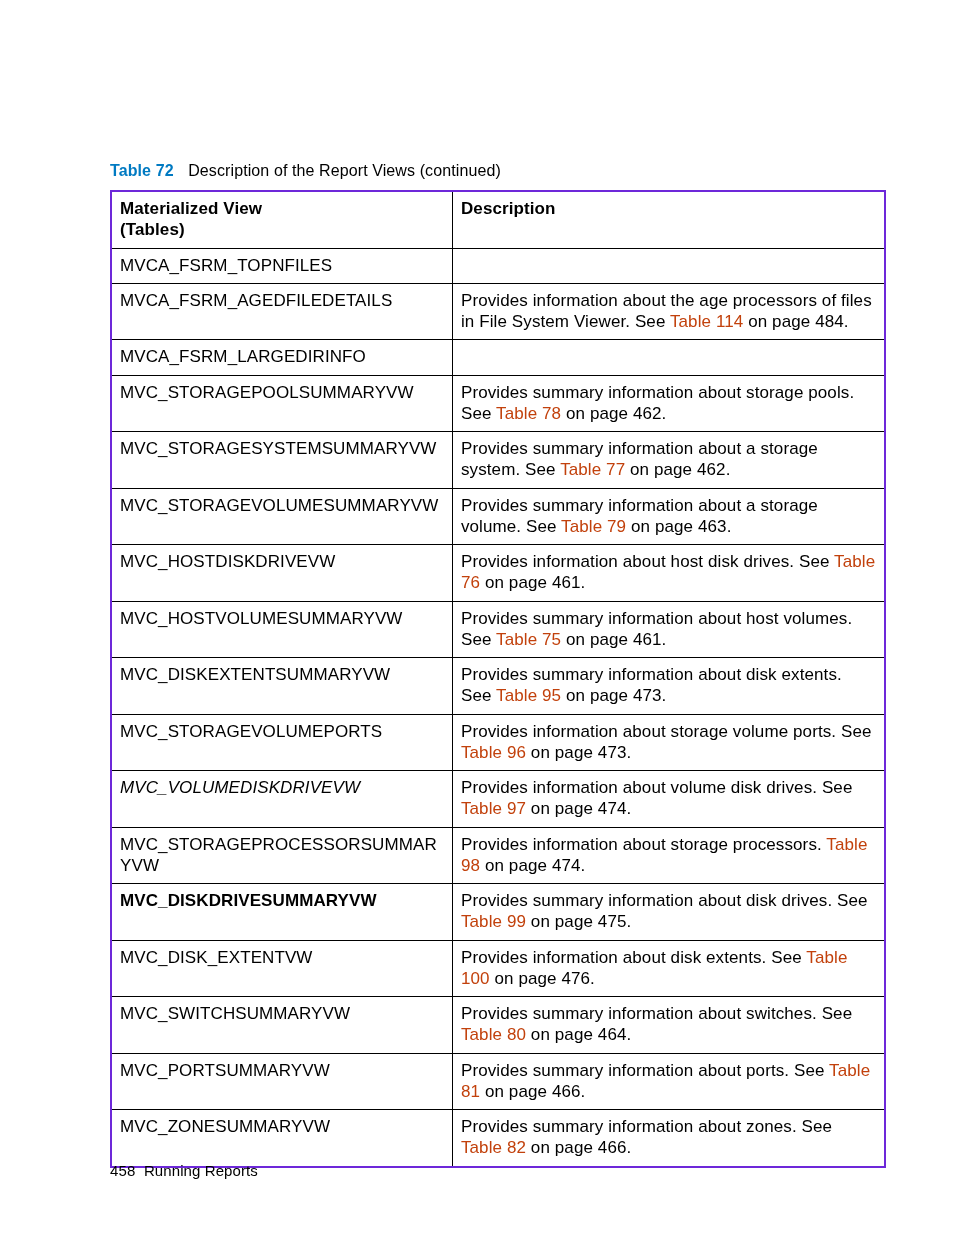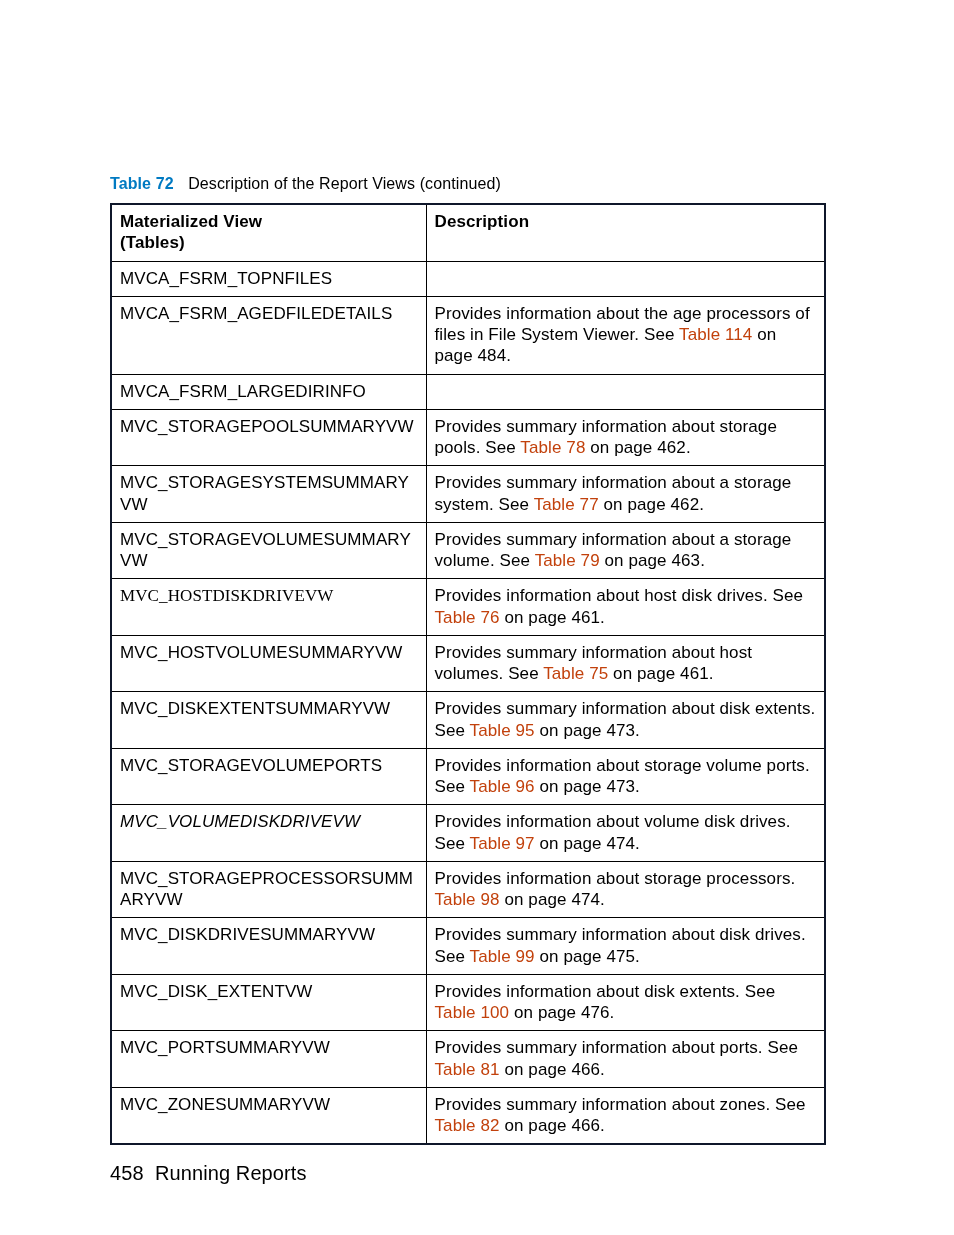--- a/index.html
+++ b/index.html
@@ -10,22 +10,22 @@
     font-family: "Arial Narrow", Arial, Helvetica, sans-serif;
     font-stretch: condensed;
     color: #000;
     width: 954px;
     height: 1235px;
     position: relative;
   }
   .page {
     position: absolute;
     left: 110px;
-    top: 175px;
-    width: 716px;
+    top: 162px;
+    width: 776px;
   }
   .caption {
     font-size: 16px;
     letter-spacing: 0.1px;
     margin-bottom: 10px;
   }
   .caption .tbl-label {
     color: #007ac2;
     font-weight: bold;
     margin-right: 10px;
@@ -42,27 +42,27 @@
     vertical-align: top;
     padding: 6px 8px 7px 8px;
     font-size: 17px;
     line-height: 1.25;
     letter-spacing: 0.1px;
   }
   table.report th {
     font-weight: bold;
     text-align: left;
   }
-  table.report { border: 2px solid #0f172a; }
+  table.report { border: 2px solid #6d28d9; }
   .link { color: #c2410c; }
   .footer {
     position: absolute;
     left: 110px;
     top: 1162px;
-    font-size: 20px;
+    font-size: 15px;
     letter-spacing: 0.1px;
   }
 </style>
 </head>
 <body>
 
 <div class="page">
   <div class="caption">
     <span class="tbl-label">Table 72</span>
     <span>Description of the Report Views (continued)</span>
@@ -101,21 +101,21 @@
         </tr>
         <tr>
           <td style="word-break: break-word;">MVC_STORAGESYSTEMSUMMARYVW</td>
           <td><span>Provides summary information about a storage system. See </span><span class="link">Table 77</span><span> on page 462.</span></td>
         </tr>
         <tr>
           <td style="word-break: break-word;">MVC_STORAGEVOLUMESUMMARYVW</td>
           <td><span>Provides summary information about a storage volume. See </span><span class="link">Table 79</span><span> on page 463.</span></td>
         </tr>
         <tr>
-          <td style="word-break: break-word; font-family: Liberation Serif, serif;">MVC_HOSTDISKDRIVEVW</td>
+          <td style="word-break: break-word;">MVC_HOSTDISKDRIVEVW</td>
           <td><span>Provides information about host disk drives. See </span><span class="link">Table 76</span><span> on page 461.</span></td>
         </tr>
         <tr>
           <td style="word-break: break-word;">MVC_HOSTVOLUMESUMMARYVW</td>
           <td><span>Provides summary information about host volumes. See </span><span class="link">Table 75</span><span> on page 461.</span></td>
         </tr>
         <tr>
           <td style="word-break: break-word;">MVC_DISKEXTENTSUMMARYVW</td>
           <td><span>Provides summary information about disk extents. See </span><span class="link">Table 95</span><span> on page 473.</span></td>
         </tr>
@@ -125,26 +125,30 @@
         </tr>
         <tr>
           <td style="word-break: break-word; font-style: italic;">MVC_VOLUMEDISKDRIVEVW</td>
           <td><span>Provides information about volume disk drives. See </span><span class="link">Table 97</span><span> on page 474.</span></td>
         </tr>
         <tr>
           <td style="word-break: break-word;">MVC_STORAGEPROCESSORSUMMARYVW</td>
           <td><span>Provides information about storage processors. </span><span class="link">Table 98</span><span> on page 474.</span></td>
         </tr>
         <tr>
-          <td style="word-break: break-word;">MVC_DISKDRIVESUMMARYVW</td>
+          <td style="word-break: break-word; font-weight: bold;">MVC_DISKDRIVESUMMARYVW</td>
           <td><span>Provides summary information about disk drives. See </span><span class="link">Table 99</span><span> on page 475.</span></td>
         </tr>
         <tr>
           <td style="word-break: break-word;">MVC_DISK_EXTENTVW</td>
           <td><span>Provides information about disk extents. See </span><span class="link">Table 100</span><span> on page 476.</span></td>
+        </tr>
+        <tr>
+          <td style="word-break: break-word;">MVC_SWITCHSUMMARYVW</td>
+          <td><span>Provides summary information about switches. See </span><span class="link">Table 80</span><span> on page 464.</span></td>
         </tr>
         <tr>
           <td style="word-break: break-word;">MVC_PORTSUMMARYVW</td>
           <td><span>Provides summary information about ports. See </span><span class="link">Table 81</span><span> on page 466.</span></td>
         </tr>
         <tr>
           <td style="word-break: break-word;">MVC_ZONESUMMARYVW</td>
           <td><span>Provides summary information about zones. See </span><span class="link">Table 82</span><span> on page 466.</span></td>
         </tr>
       </tbody>

